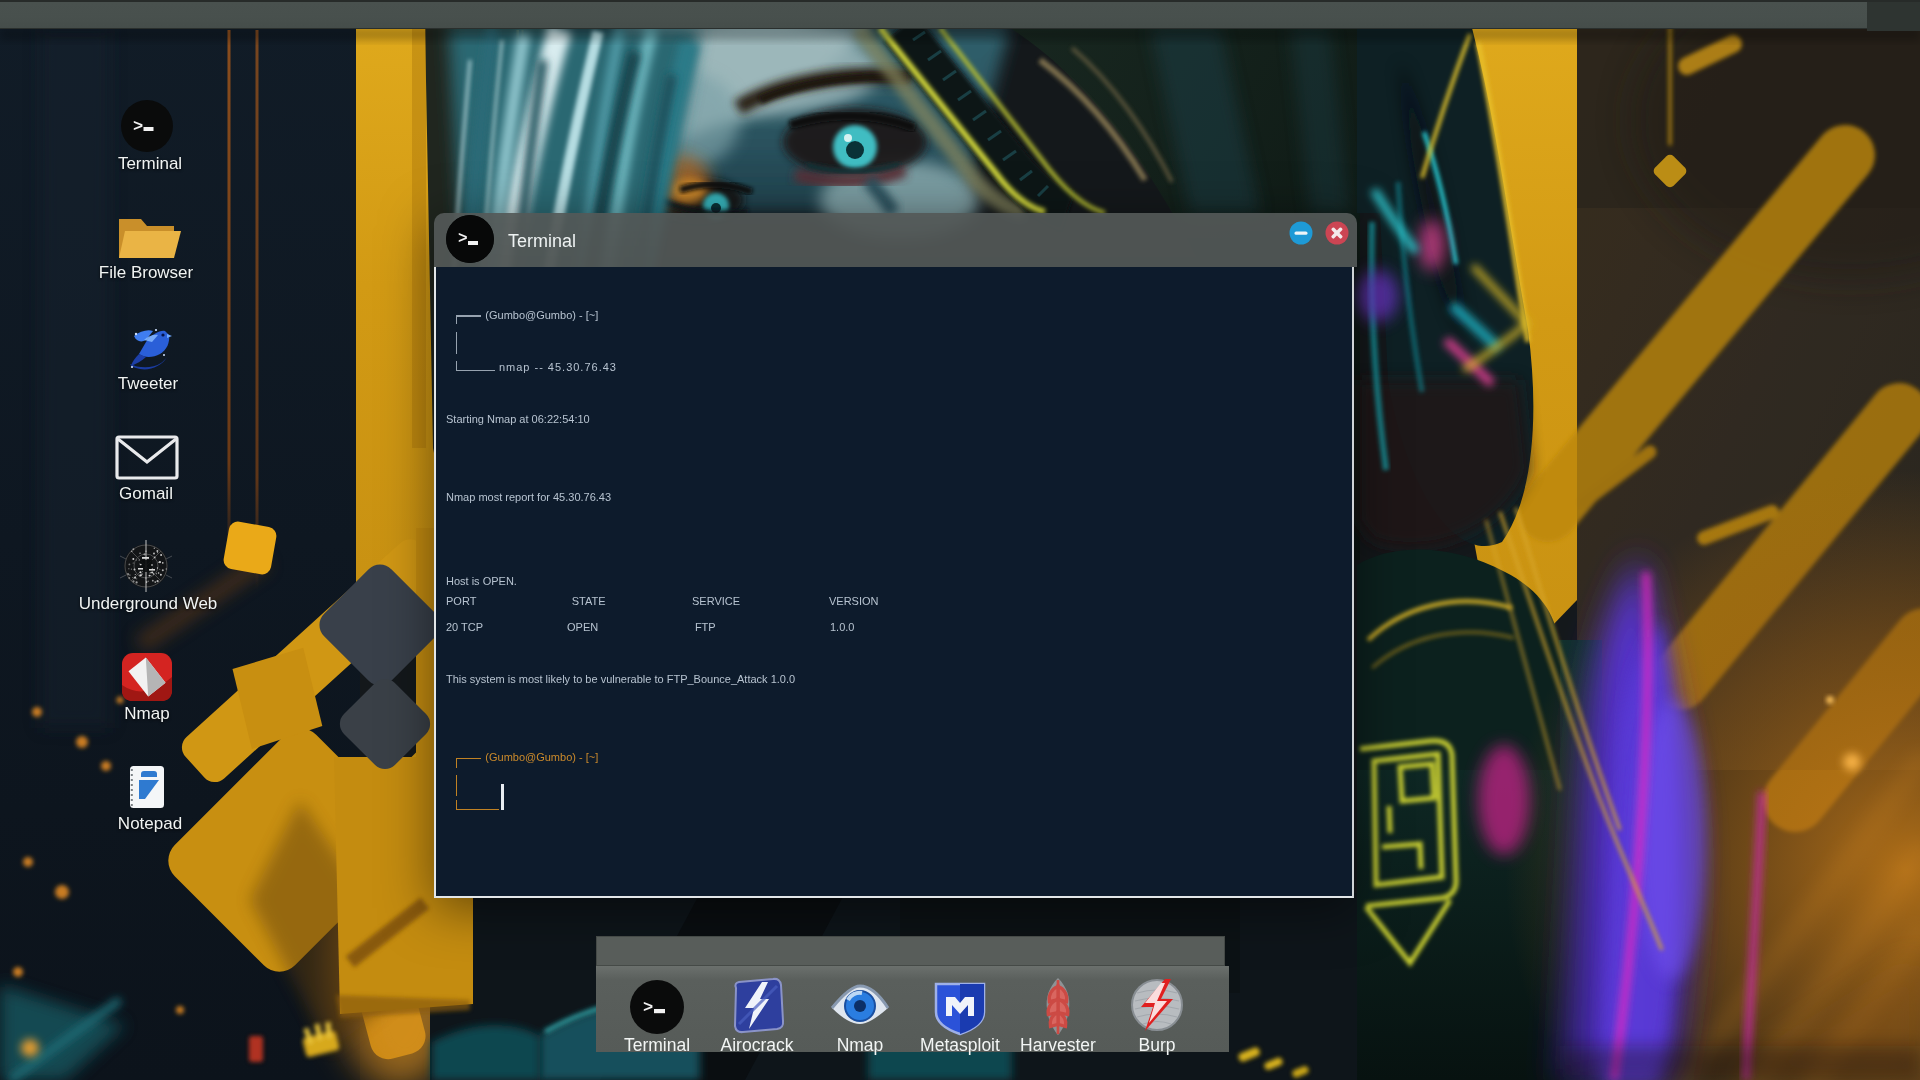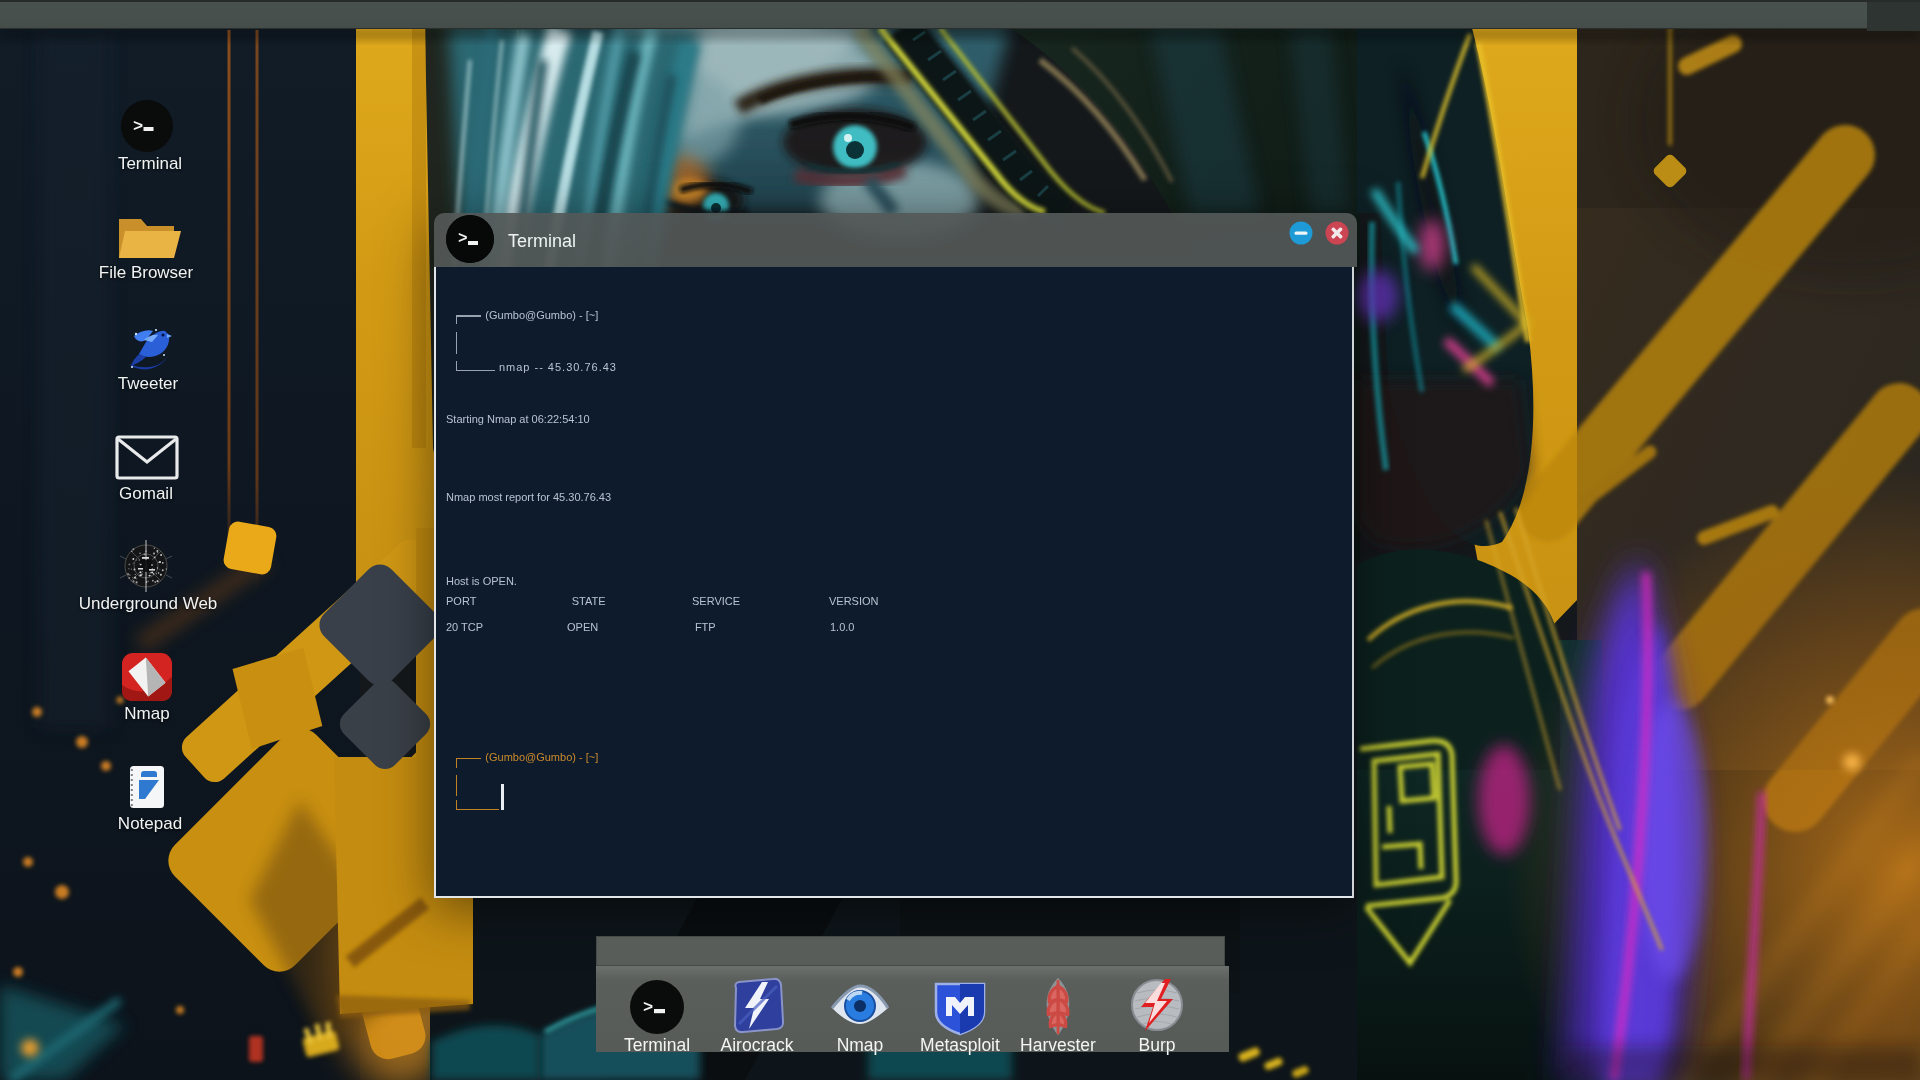--- a/index.html
+++ b/index.html
@@ -488,20 +488,21 @@
       <div class="tl" style="left:10px;top:217px;">Nmap most report for 45.30.76.43</div>
       <div class="tl" style="left:10px;top:269px;margin-top:32px;">Host is OPEN.</div>
       <div class="tl" style="left:10px;top:321px;">PORT</div>
       <div class="tl" style="left:135.7px;top:321px;">STATE</div>
       <div class="tl" style="left:256px;top:321px;">SERVICE</div>
       <div class="tl" style="left:393px;top:321px;">VERSION</div>
       <div class="tl" style="left:10px;top:347px;">20 TCP</div>
       <div class="tl" style="left:131px;top:347px;">OPEN</div>
       <div class="tl" style="left:258.9px;top:347px;">FTP</div>
       <div class="tl" style="left:394px;top:347px;">1.0.0</div>
+      <div class="tl" style="left:10px;top:399px;">This system is most likely to be vulnerable to FTP_Bounce_Attack 1.0.0</div>
       <div class="tl org" style="left:49.3px;top:477px;">(Gumbo@Gumbo) - [~]</div>
     </div>
   </div>
 
   <div id="dockhandle"></div>
   <div id="dock"></div>
   <svg style="position:absolute;left:596px;top:966px;" width="633" height="86" viewBox="0 0 633 86">
 
     <g transform="translate(61,41)">
       <circle r="27" fill="#0a0b0b"></circle>

